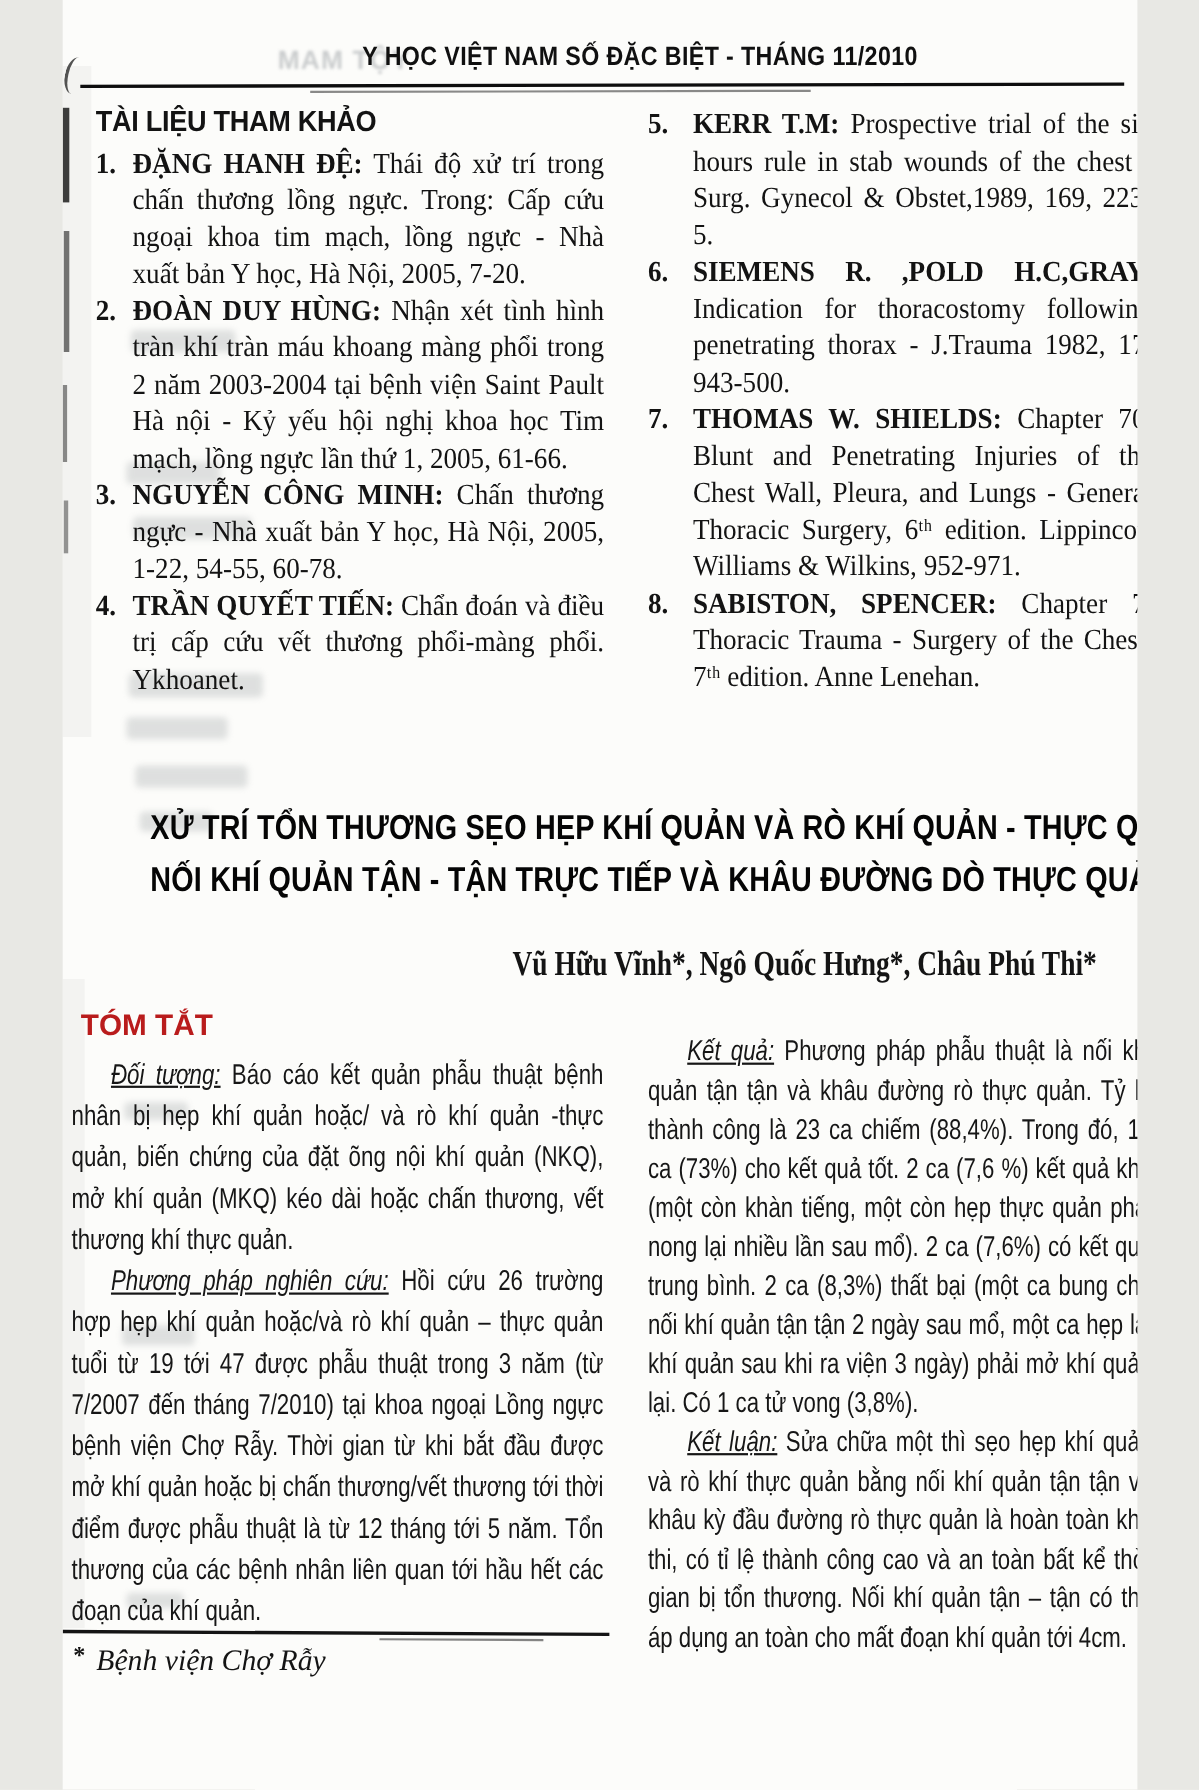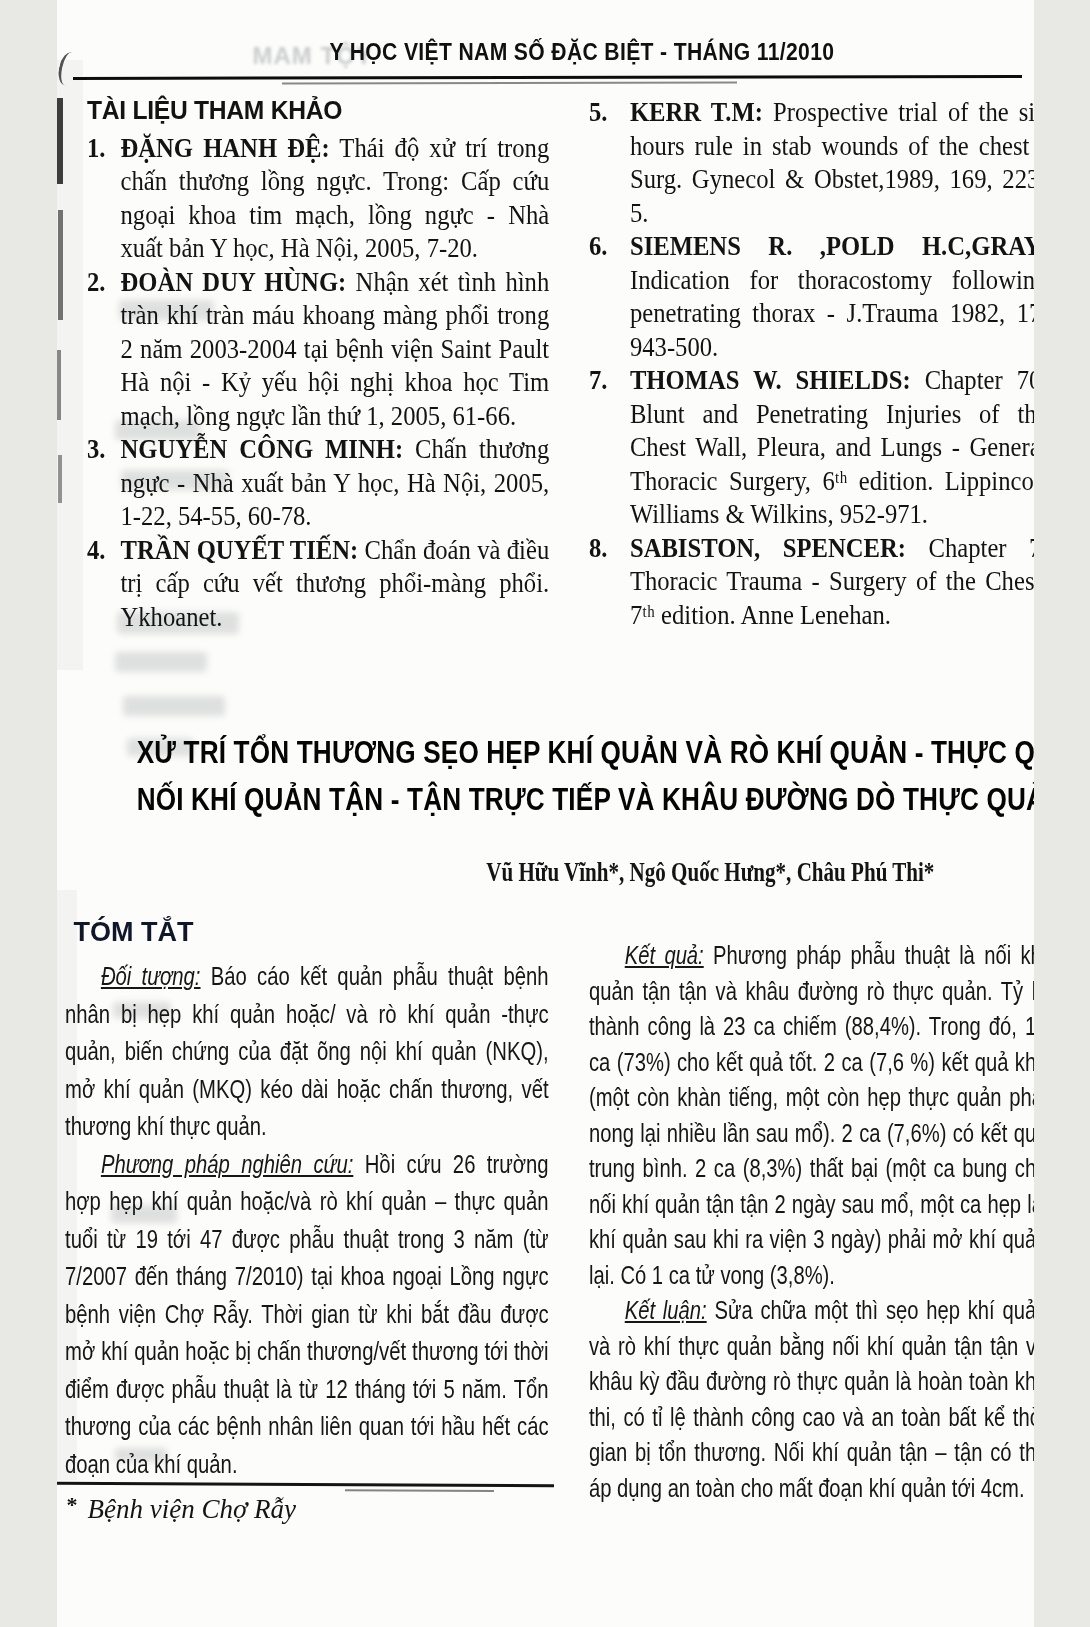--- a/index.html
+++ b/index.html
@@ -49,28 +49,28 @@
   .article-title {
     position:absolute; top:729px; left:0; right:40px; text-align:center;
     font-family:"Liberation Sans", sans-serif; font-weight:bold; color:#050505;
   }
   .title-line {
     display:block; white-space:nowrap; font-size:31.5px; line-height:47px;
     transform:scaleX(.83); transform-origin:50% 50%; letter-spacing:.2px;
   }
   .authors {
     position:absolute; top:857px; left:334px; width:640px; text-align:center;
-    font-weight:bold; font-size:27px; white-space:nowrap;
+    font-weight:bold; font-size:32px; white-space:nowrap;
   }
   .authors > span { display:inline-block; transform:scaleX(.78); transform-origin:50% 50%; }
 
   
   .abstract-heading {
     position:absolute; top:917px; left:17px;
-    font-family:"Liberation Sans", sans-serif; font-weight:bold; font-size:27px; color:#0f172a;
+    font-family:"Liberation Sans", sans-serif; font-weight:bold; font-size:27px; color:#b91c1c;
   }
   .abs-col {
     position:absolute; font-family:"Liberation Sans", sans-serif; font-size:26px;
     text-align:justify; color:#161616; transform-origin:0 0;
   }
   .abs-left  { top:958px; left:8px;   width:620px; line-height:37.5px; transform:scaleX(.78); }
   .abs-right { top:938px; left:532px; width:590px; line-height:35.5px; transform:scaleX(.777); }
   .abs-p { margin:0; text-indent:46px; }
   .abs-label { font-style:italic; text-decoration:underline; }
 

